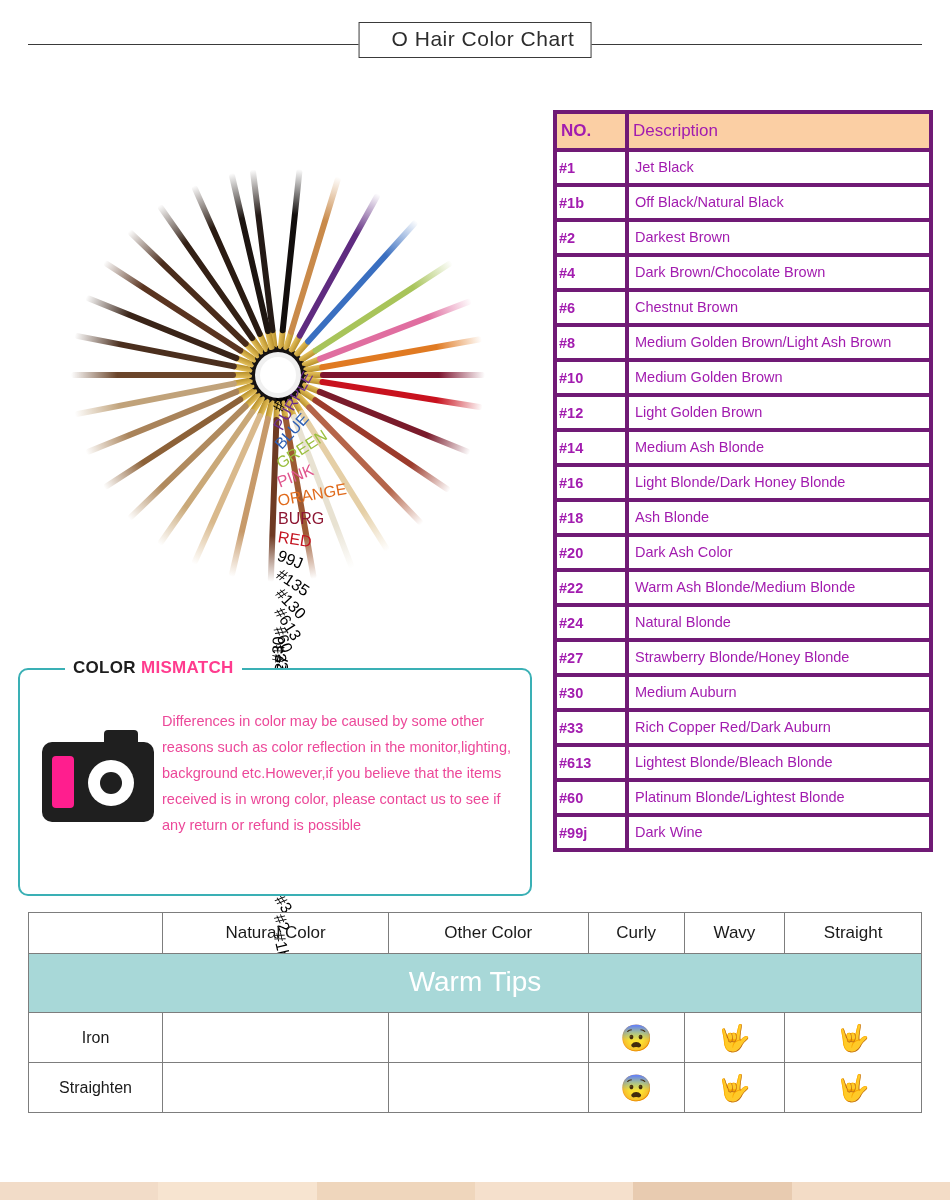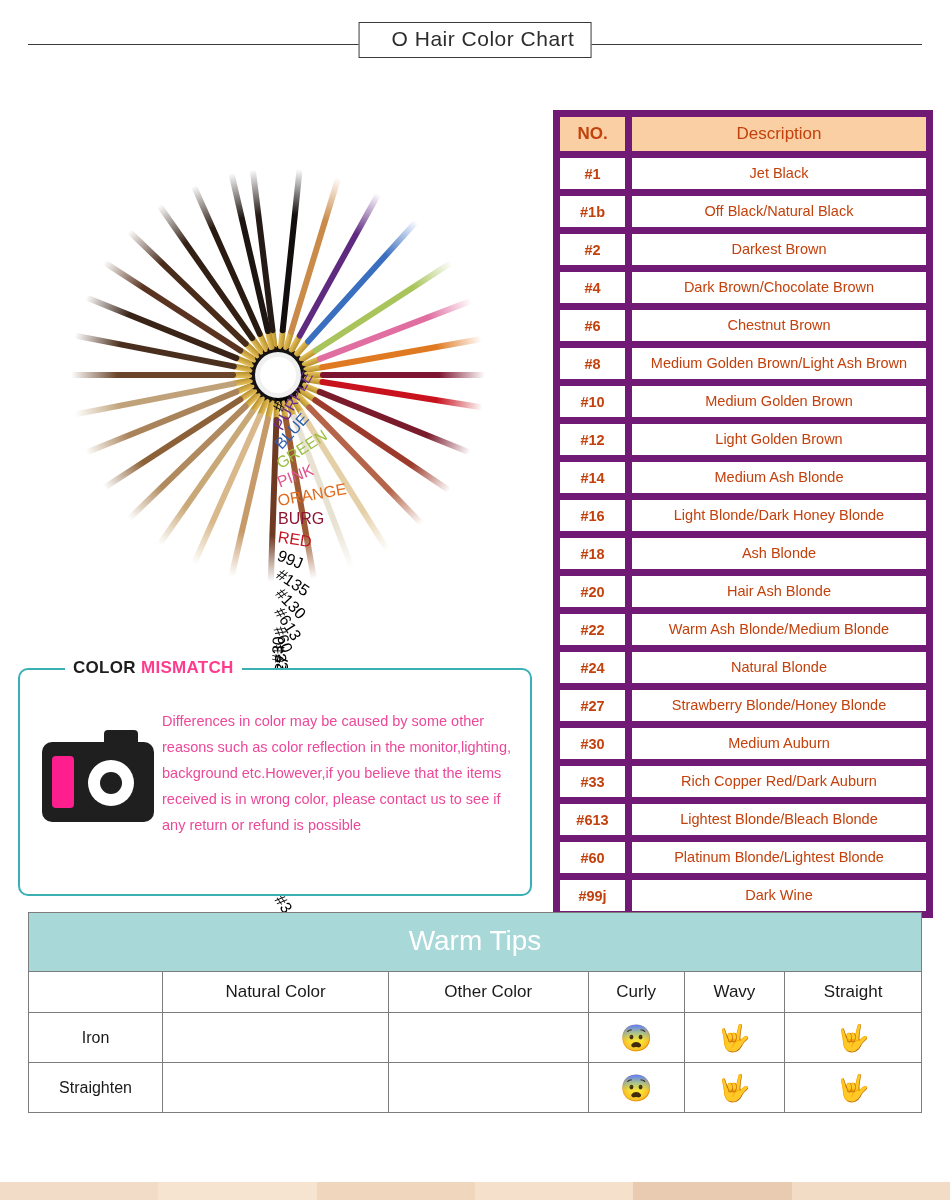--- a/index.html
+++ b/index.html
@@ -102,24 +102,23 @@
     position: absolute; left: 142px; top: 38px; width: 352px;
     font-size: 14.5px; line-height: 26px; color: #ec4899;
   }
 
   
   .desc-table {
     position: absolute; left: 553px; top: 110px; width: 380px;
     border-collapse: collapse;
   }
   .desc-table td, .desc-table th {
-    border: 7px solid #701a75;
-    text-align: center;
+    border: 4px solid #701a75;
     font-weight: normal;
-    color: #c2410c;
+    color: #a21caf;
   }
   .desc-table thead td {
     background: #fbcfa4;
     font-size: 17px;
     padding: 7px 4px;
   }
   .desc-table thead td.no-col { font-weight: bold; }
   .desc-table tbody td.no-col {
     width: 72px; font-size: 14.5px; font-weight: bold; padding: 6px 2px;
   }
@@ -424,21 +423,21 @@
         <tr>
           <td class="no-col">#16</td>
           <td class="desc-col">Light Blonde/Dark Honey Blonde</td>
         </tr>
         <tr>
           <td class="no-col">#18</td>
           <td class="desc-col">Ash Blonde</td>
         </tr>
         <tr>
           <td class="no-col">#20</td>
-          <td class="desc-col">Hair Ash Blonde</td>
+          <td class="desc-col">Dark Ash Color</td>
         </tr>
         <tr>
           <td class="no-col">#22</td>
           <td class="desc-col">Warm Ash Blonde/Medium Blonde</td>
         </tr>
         <tr>
           <td class="no-col">#24</td>
           <td class="desc-col">Natural Blonde</td>
         </tr>
         <tr>
@@ -463,30 +462,30 @@
         </tr>
         <tr>
           <td class="no-col">#99j</td>
           <td class="desc-col">Dark Wine</td>
         </tr>
       </tbody>
   </table>
 
   <table class="tips">
     <tbody id="tips-body">
-        <tr>
-          <td class="tips-head" colspan="6">Warm Tips</td>
-        </tr>
         <tr>
           <td class="row-head"></td>
           <td class="col-head">Natural Color</td>
           <td class="col-head">Other Color</td>
           <td class="col-head">Curly</td>
           <td class="col-head">Wavy</td>
           <td class="col-head">Straight</td>
+        </tr>
+        <tr>
+          <td class="tips-head" colspan="6">Warm Tips</td>
         </tr>
         <tr>
           <td class="row-head">Iron</td>
           <td class="cell"></td>
           <td class="cell"></td>
           <td class="cell">😨</td>
           <td class="cell">🤟</td>
           <td class="cell">🤟</td>
         </tr>
         <tr>

